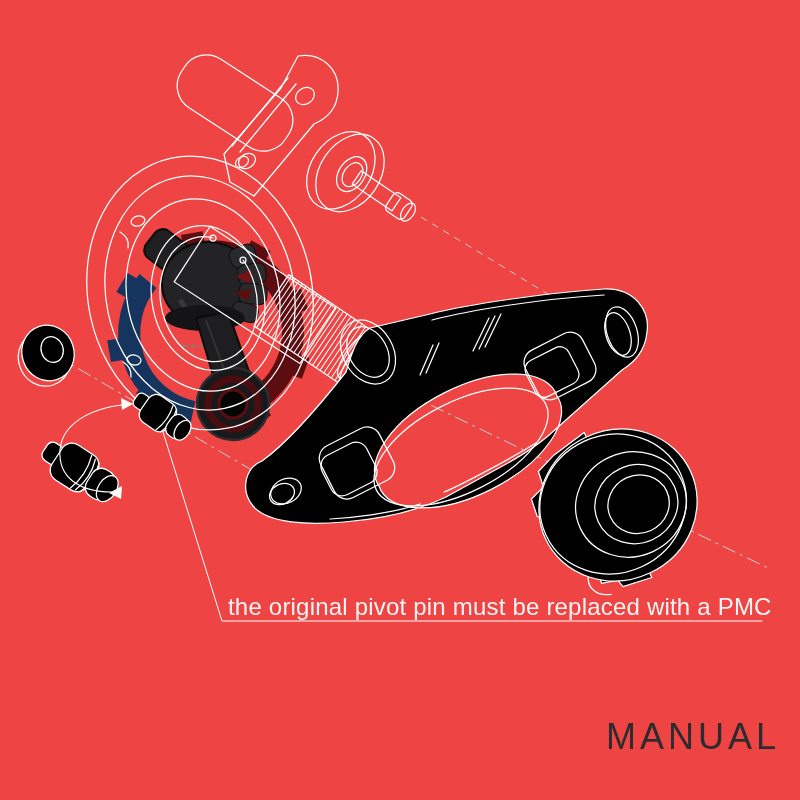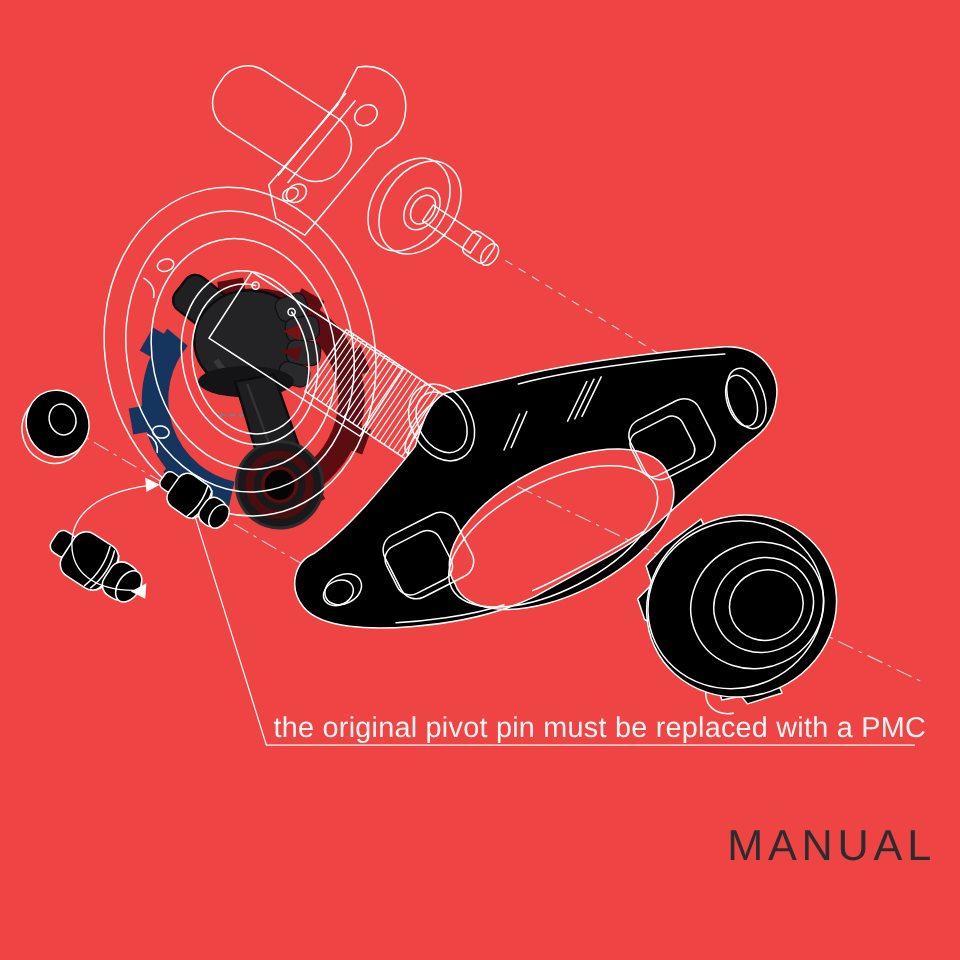--- a/index.html
+++ b/index.html
@@ -1,21 +1,21 @@
 <!DOCTYPE html>
 <html><head>
 <meta charset="utf-8">
 <style>
   html,body{margin:0;padding:0;background:#000;}
   .stage{position:relative;width:800px;height:800px;background:#ef4444;overflow:hidden;
          font-family:"Liberation Sans",sans-serif;}
   .stage svg{position:absolute;left:0;top:0;}
   .annotation{position:absolute;left:228px;top:593px;white-space:nowrap;
               font-size:24px;color:#f4f4f4;letter-spacing:0.2px;}
-  .brand{position:absolute;right:20px;top:684px;font-size:36px;letter-spacing:4px;
+  .brand{position:absolute;right:20px;top:716px;font-size:36px;letter-spacing:4px;
          color:#2c2c2f;font-weight:normal;}
   .lines{stroke:#ffffff;stroke-width:1.25;fill:none;stroke-linejoin:round;stroke-linecap:round;}
   .solid{fill:#000000;}
   .cl{stroke:#cfcfcf;stroke-width:1;fill:none;}
 </style>
 </head>
 <body>
 
 <div class="stage">
 <svg width="800" height="800" viewBox="0 0 800 800">

